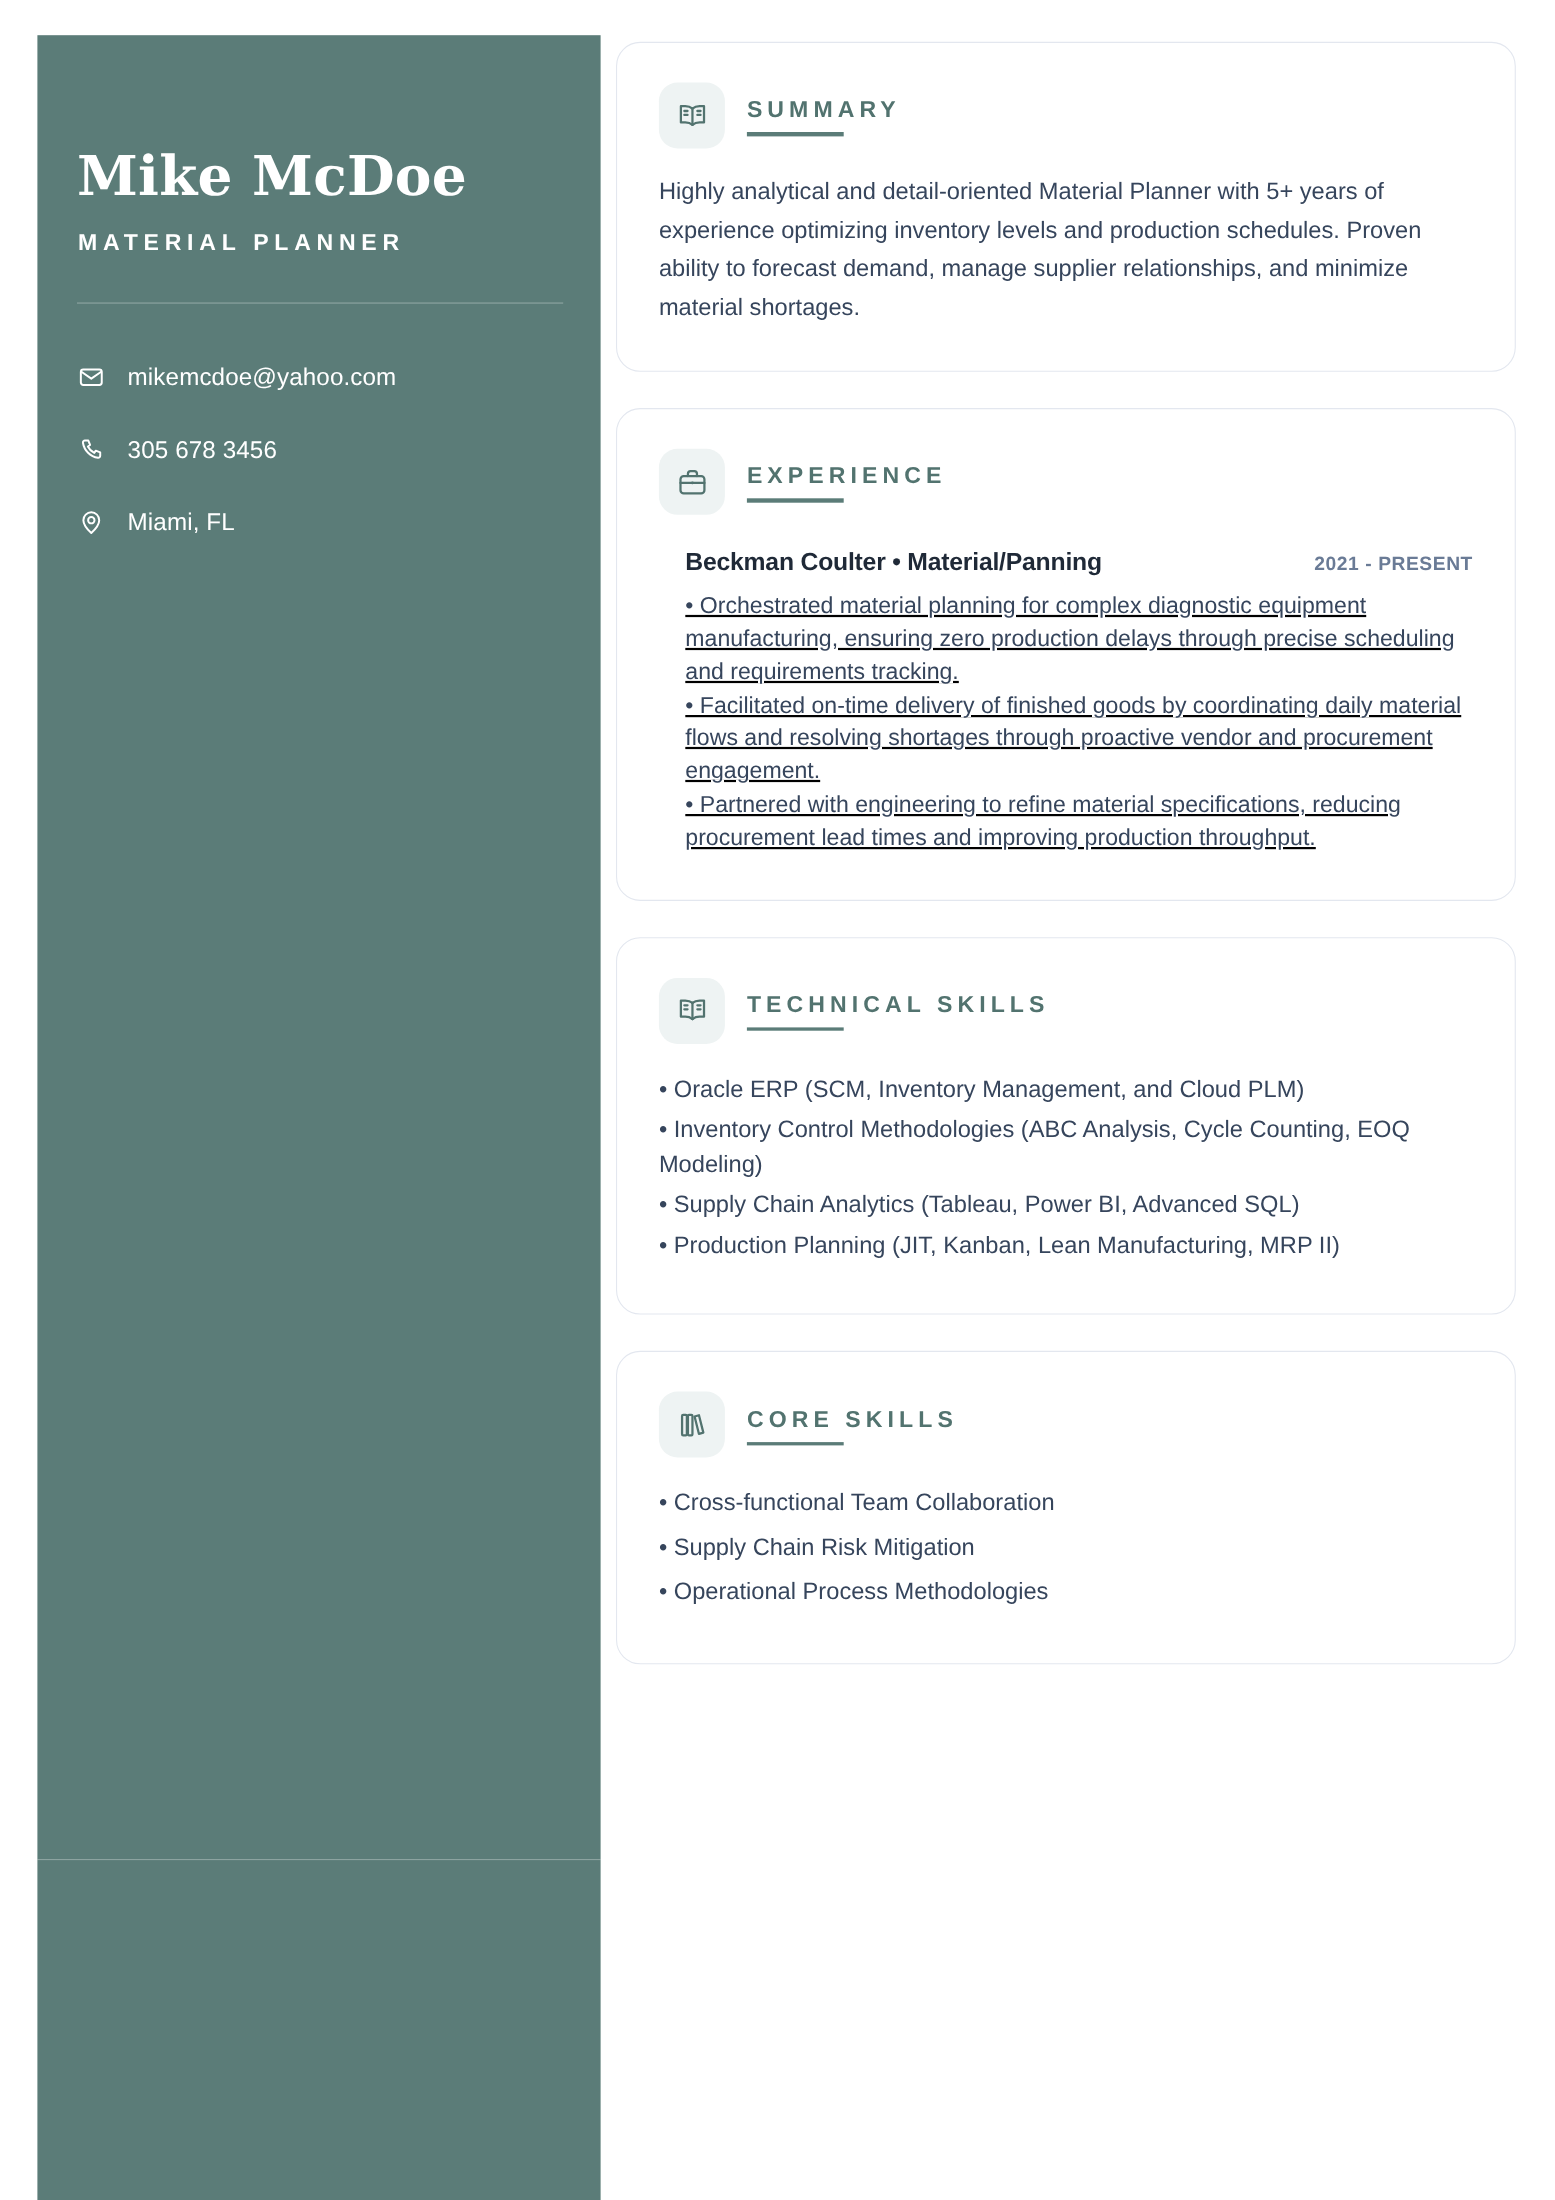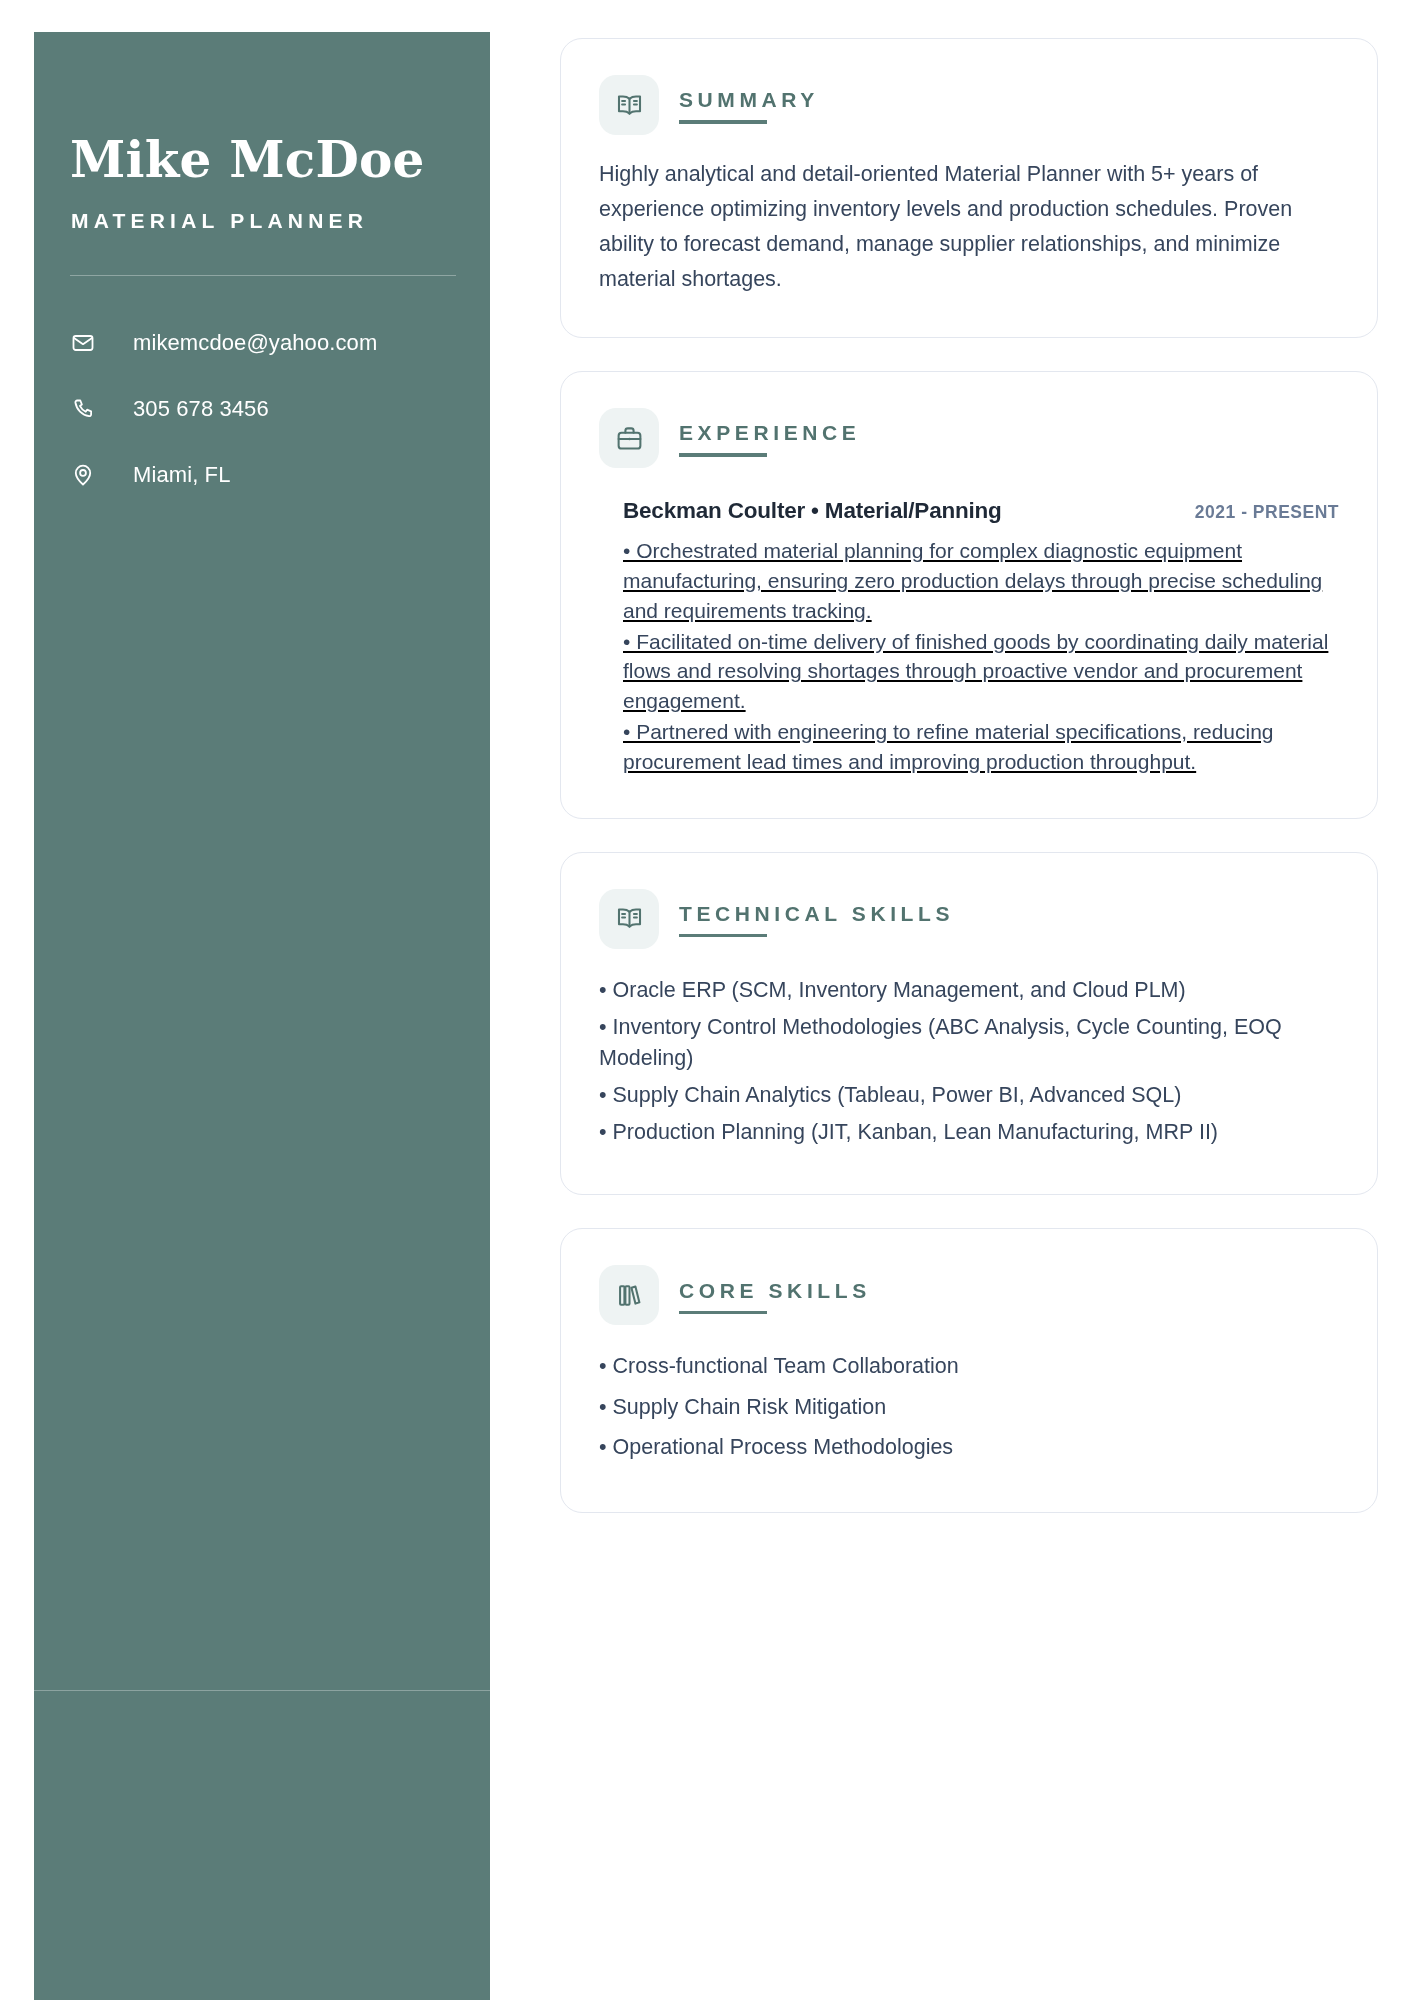--- a/index.html
+++ b/index.html
@@ -17,21 +17,21 @@
     height: 2000px;
     background: #ffffff;
     overflow: hidden;
   }
 
   
   .sidebar {
     position: absolute;
     left: 34px;
     top: 32px;
-    width: 456px;
+    width: 512px;
     height: 1968px;
     background: #5b7c78;
     padding: 60px 32px 0 32px;
   }
 
   .name {
     font-family: "DejaVu Serif", "Liberation Serif", serif;
     font-weight: 700;
     font-size: 50px;
     line-height: 1.1;
@@ -58,21 +58,21 @@
 
   .contact-list {
     margin-top: 54px;
     margin-left: 4px;
     list-style: none;
   }
 
   .contact-item {
     display: flex;
     align-items: flex-start;
-    gap: 37px;
+    gap: 20px;
     margin-bottom: 40px;
   }
 
   .contact-icon {
     width: 26px;
     height: 26px;
     flex: 0 0 26px;
     display: flex;
     align-items: center;
     justify-content: center;

